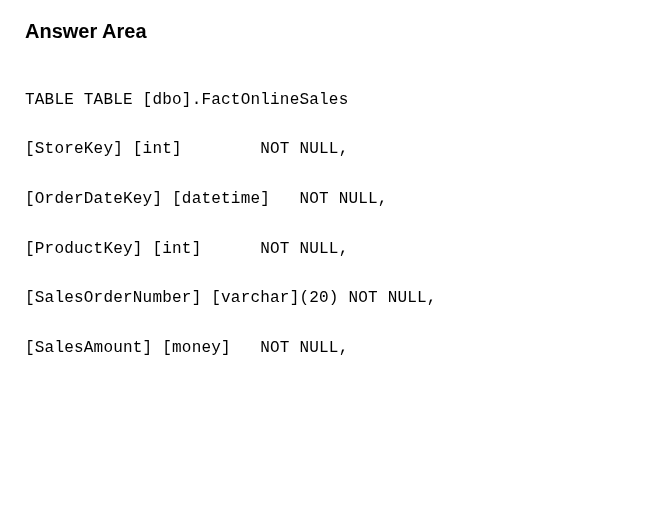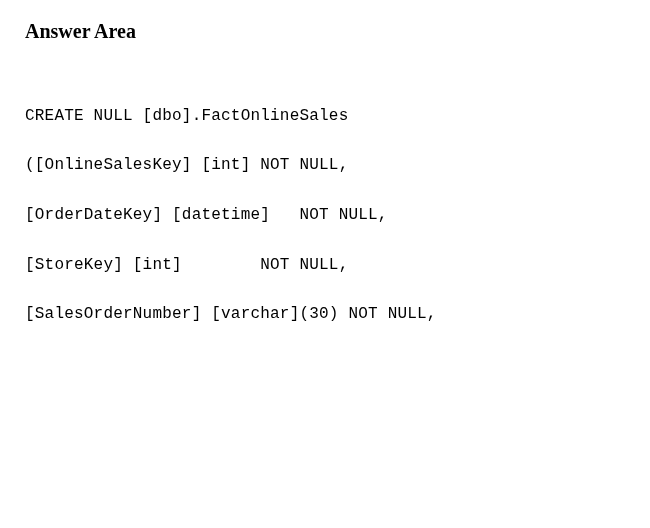--- a/index.html
+++ b/index.html
@@ -6,41 +6,41 @@
       font-family: Arial, Helvetica, sans-serif;
       background: #ffffff;
       margin: 0;
       padding: 20px 25px;
       width: 650px;
       box-sizing: border-box;
     }
     .heading {
       font-weight: bold;
       font-size: 20px;
-      margin-bottom: 36px;
-      font-family: Liberation Serif, serif;
+      margin-bottom: 20px;
     }
     .code {
       font-family: "Courier New", Courier, monospace;
       font-size: 16px;
       line-height: 1.55;
       white-space: pre;
       letter-spacing: 0.2px;
     }
     .line {
       display: block;
     }
   </style>
 </head>
 <body>
 
 <div class="heading">Answer Area</div>
 
 <div class="code">
-<span class="line">CREATE NULL [dbo].FactOnlineSales</span>
-<span class="line">([OnlineSalesKey] [int] NOT NULL,</span>
+<span class="line">TABLE TABLE [dbo].FactOnlineSales</span>
+<span class="line">[StoreKey] [int]        NOT NULL,</span>
 <span class="line">[OrderDateKey] [datetime]   NOT NULL,</span>
-<span class="line">[StoreKey] [int]        NOT NULL,</span>
-<span class="line">[SalesOrderNumber] [varchar](30) NOT NULL,</span>
+<span class="line">[ProductKey] [int]      NOT NULL,</span>
+<span class="line">[SalesOrderNumber] [varchar](20) NOT NULL,</span>
+<span class="line">[SalesAmount] [money]   NOT NULL,</span>
 
 
 
 </div>
 
 </body></html>

